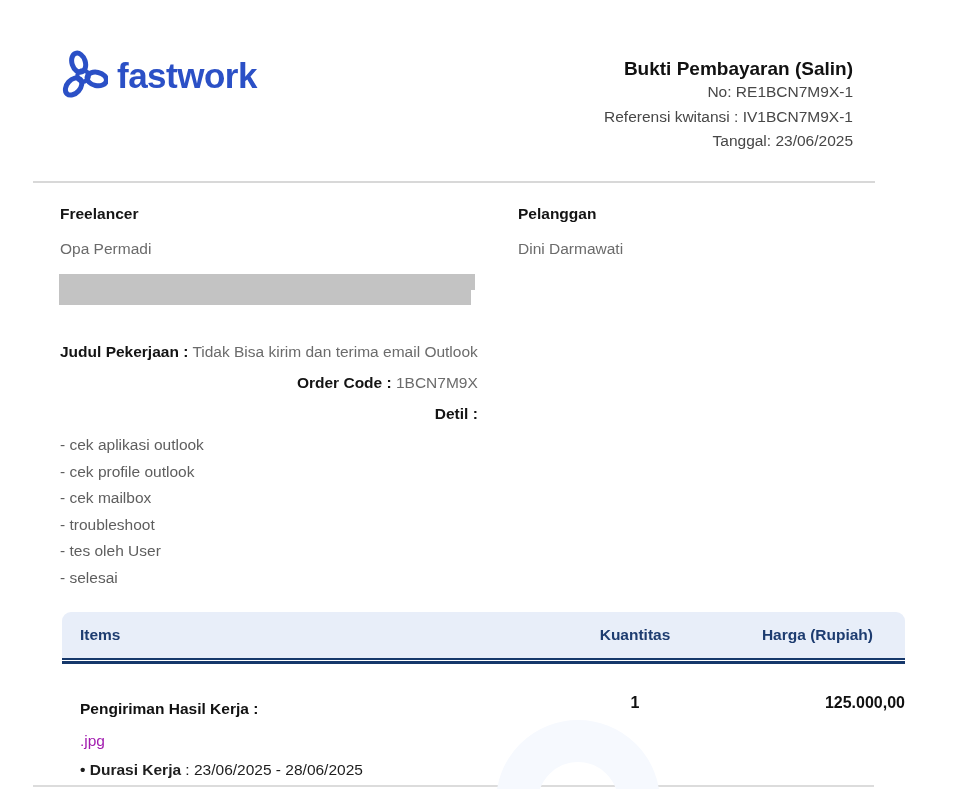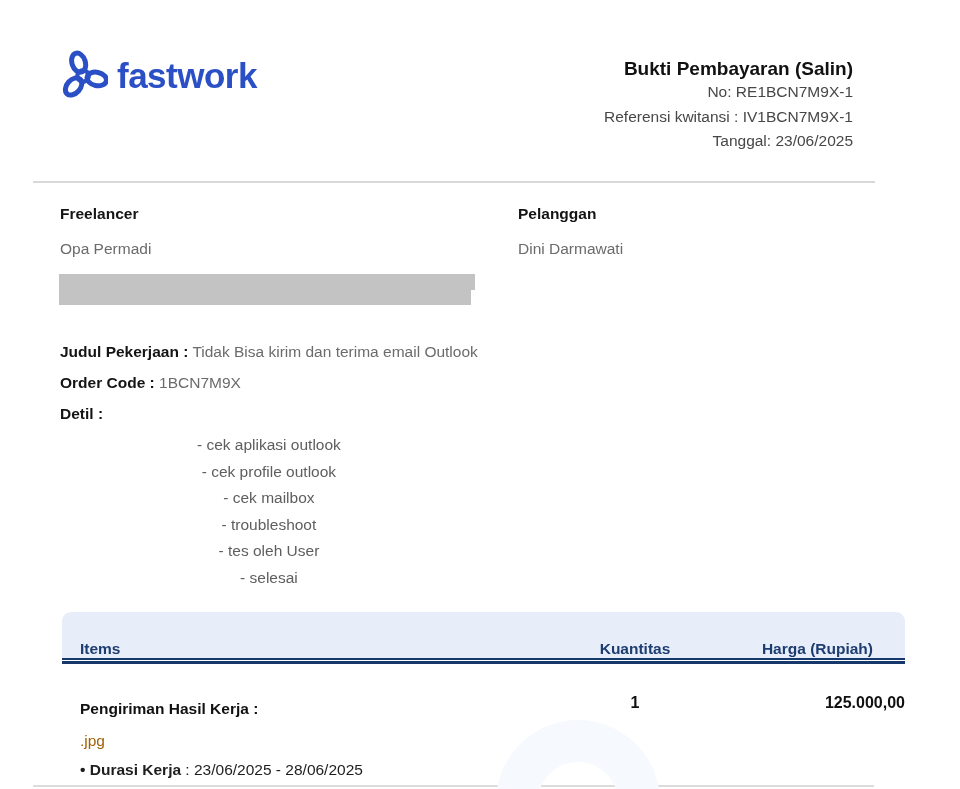--- a/index.html
+++ b/index.html
@@ -58,47 +58,47 @@
   .party.customer{ left:518px; }
   .party-label{ font-size:15.5px; font-weight:700; color:#141414; }
   .party-name{ font-size:15.5px; color:var(--text_gray); margin-top:17px; }
 
   .redaction{ position:absolute; left:59px; top:274px; }
   .redaction .r1{ width:416px; height:16px; background:var(--redaction); }
   .redaction .r2{ width:412px; height:15px; background:var(--redaction); }
 
   
   .job{ position:absolute; left:60px; top:343px; }
-  .job-line{ font-size:15.5px; line-height:18px; }
+  .job-line{ font-size:15.5px; line-height:18px;text-align:right; }
   .job-line + .job-line{ margin-top:13px; }
   .job-label{ font-weight:700; color:#141414; }
   .job-value{ color:var(--text_gray); }
-  .detail-list{ list-style:none; margin-top:9px;text-align:center; }
+  .detail-list{ list-style:none; margin-top:9px; }
   .detail-list li{
     font-size:15.5px; color:#5E5E5E; line-height:26.5px;
   }
 
   
   .items-table{ position:absolute; left:62px; top:612px; width:843px; }
   .thead{
-    display:flex; align-items:flex-end;
+    display:flex; align-items:center;
     height:48px; background:var(--thead_bg);
     border-radius:9px 9px 0 0;
     border-bottom:2px solid var(--rule);
     color:var(--navy); font-weight:700; font-size:15.5px;
   }
   .col-items{ flex:1; padding-left:18px; }
   .col-qty{ width:180px; text-align:center; padding-left:40px; }
   .col-price{ width:200px; text-align:right; }
   .thead .col-price{ padding-right:32px; }
   .thead-rule{ height:3px; background:var(--rule); margin-top:1px; }
 
   .trow{ display:flex; margin-top:36px; }
   .item-title{ font-size:15.5px; font-weight:700; color:#111; }
-  .item-file{ font-size:15.5px; color:#a16207; margin-top:14px; }
+  .item-file{ font-size:15.5px; color:#a21caf; margin-top:14px; }
   .item-duration{ font-size:15.5px; color:#1E1E1E; margin-top:11px; }
   .item-duration .b{ font-weight:700; }
   .cell-num{ font-size:16px; font-weight:700; color:#111; margin-top:-6px; }
 
   .divider-bottom{
     position:absolute; left:33px; right:34px; top:785px;
     height:2px; background:#DCDCDC; z-index:1;
   }
 
   

